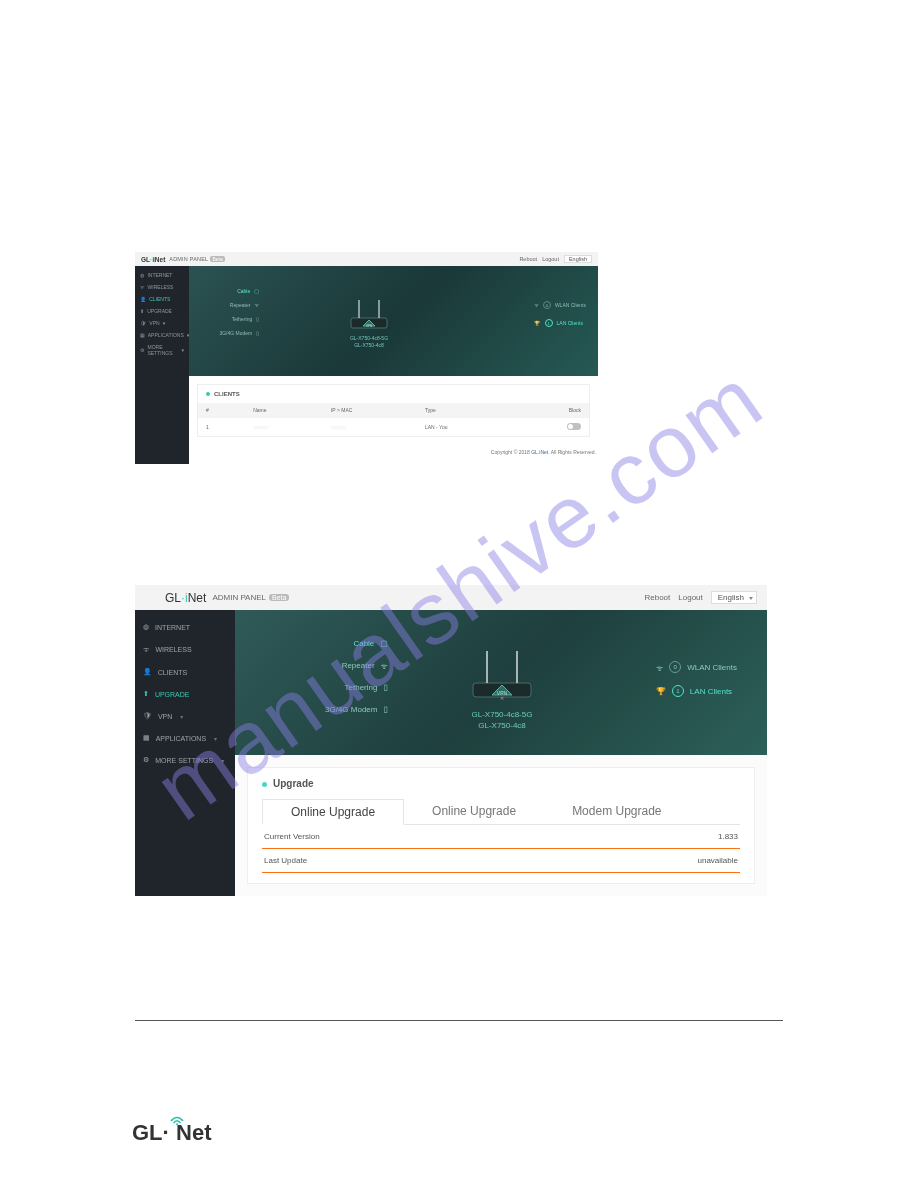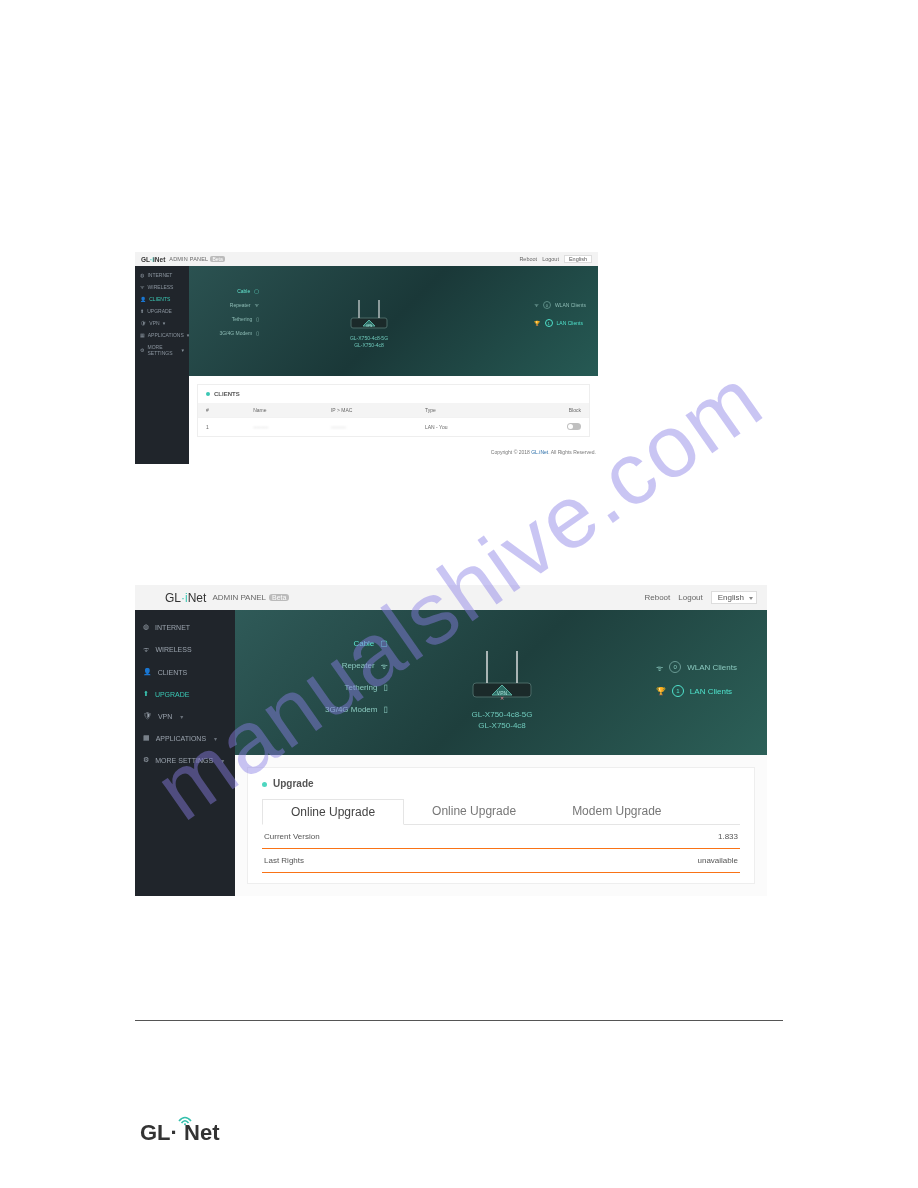--- a/index.html
+++ b/index.html
@@ -80,21 +80,21 @@
   .p2-tabs .tab { padding:5px 28px; font-size:12px; color:#777; cursor:pointer; }
   .p2-tabs .tab.active { border:1px solid #e5e5e5; border-bottom:1px solid #fff; background:#fff; margin-bottom:-1px; color:#444; }
   .p2-row { display:flex; justify-content:space-between; padding:7px 2px; font-size:8px; color:#555; border-bottom:1px solid #f97316; }
   .p2-foot { text-align:right; font-size:8px; color:#777; padding:4px 6px 0; }
   .p2-foot .bl { color:#2a6ea9; }
 
   
   .wm { position:absolute; left:50%; top:50%; transform: translate(-50%,-50%) rotate(-35deg); font-size:88px; color:#8a7fe6; opacity:.45; letter-spacing:2px; pointer-events:none; z-index:50; white-space:nowrap; }
 
   
-  .footer-logo { position:absolute; left:140px; top:1120px; font-size:22px; font-weight:bold; color:#333; }
+  .footer-logo { position:absolute; left:132px; top:1120px; font-size:22px; font-weight:bold; color:#333; }
   .footer-logo .dot { position:relative; }
   .footer-logo .wifi { position:absolute; top:-4px; left:0; font-size:0; }
 
   .hr { position:absolute; left:135px; top:1020px; width:648px; height:1px; background:#555; }
 
   .ico { display:inline-block; }
 </style>
 </head>
 <body>
 
@@ -320,21 +320,21 @@
           <div class="p2-tabs">
             <div class="tab active">Online Upgrade</div>
             <div class="tab">Online Upgrade</div>
             <div class="tab">Modem Upgrade</div>
           </div>
           <div class="p2-row">
             <span>Current Version</span>
             <span>1.833</span>
           </div>
           <div class="p2-row">
-            <span>Last Rights</span>
+            <span>Last Update</span>
             <span>unavailable</span>
           </div>
         </div>
       </div>
     </div>
   </div>
 
 </div>
 
 <div class="wm">manualshive.com</div>

